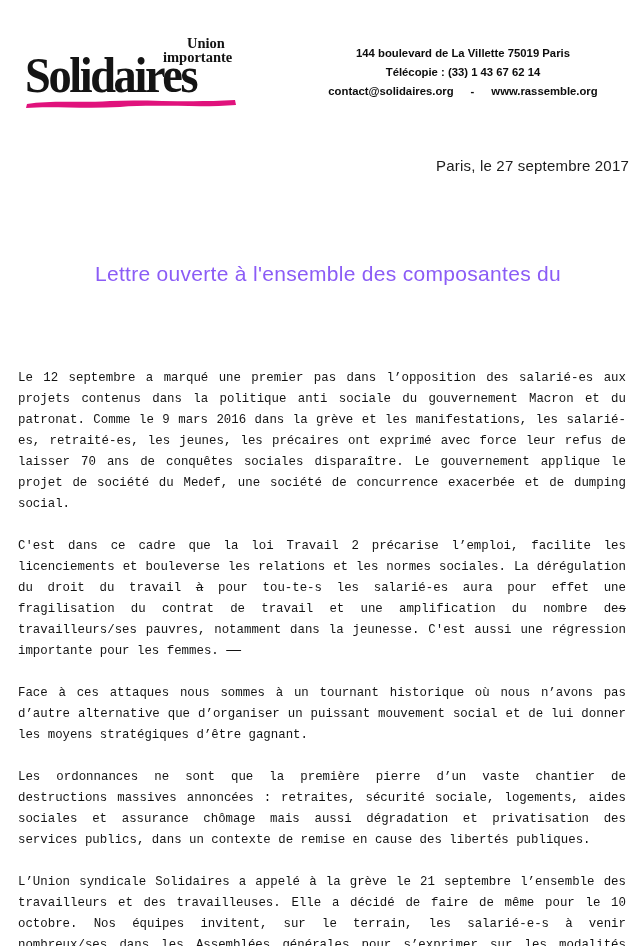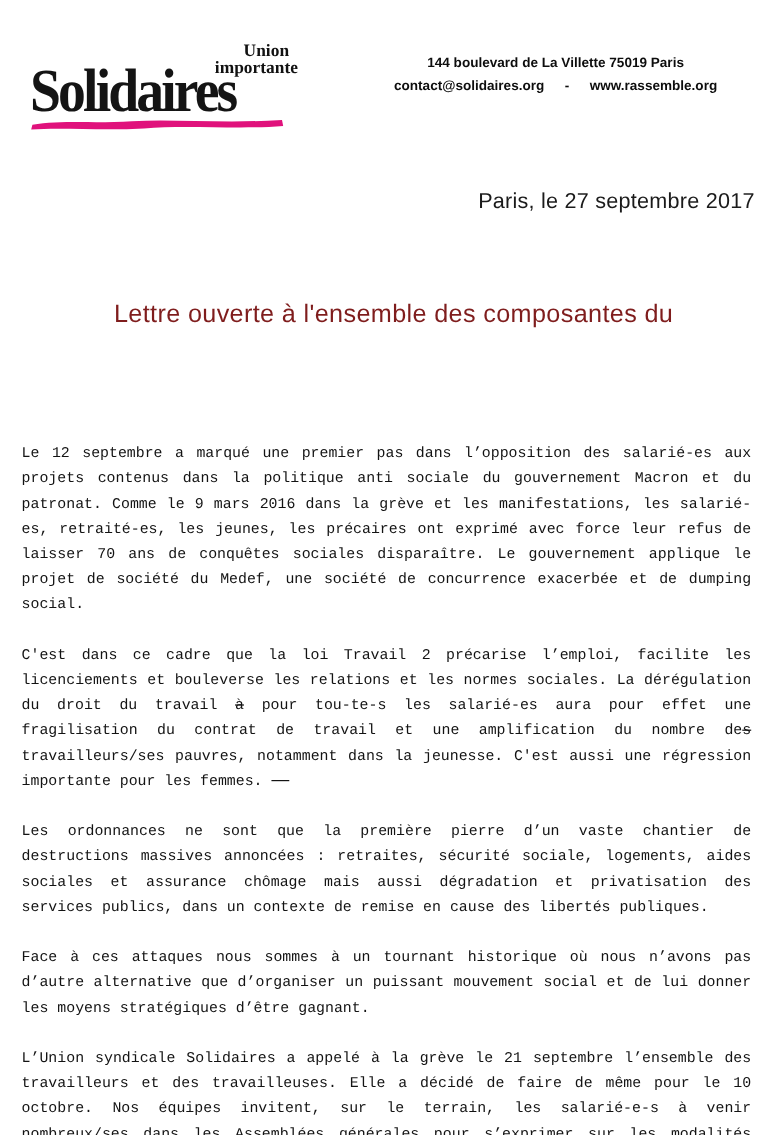--- a/index.html
+++ b/index.html
@@ -17,21 +17,21 @@
   
   .logo-block {
     position: absolute;
     left: 25px;
     top: 34px;
     width: 218px;
     height: 82px;
   }
   .logo-tagline {
     position: absolute;
-    left: 154px;
+    left: 138px;
     top: 2px;
     font-family: "Liberation Serif", serif;
     font-weight: bold;
     font-size: 14.5px;
     line-height: 14px;
     color: #121212;
     white-space: nowrap;
   }
   .logo-tagline .tagline-line-1 { margin-left: 24px; }
   .logo-word {
@@ -74,38 +74,38 @@
     white-space: nowrap;
     text-align: right;
   }
   .contact-row.site-row { gap: 17px; }
 
   
   .date-line {
     position: absolute;
     right: 15px;
     top: 157px;
-    font-size: 18px;
+    font-size: 15px;
     letter-spacing: 0.2px;
     color: #1b1b1b;
   }
 
   
   .letter-title {
     position: absolute;
     left: 12px;
     right: 0;
     top: 243px;
-    margin: 4px;
+    margin: 16px;
     text-align: center;
     font-size: 21px;
     line-height: 29px;
     font-weight: 400;
     letter-spacing: 0.3px;
-    color: #7f1d1d;
+    color: #8b5cf6;
   }
 
   
   .letter-body {
     position: absolute;
     left: 18px;
     right: 18px;
     top: 368px;
     text-align: justify;
     font-size: 12.4px;
@@ -130,36 +130,37 @@
       <svg class="logo-underline" viewBox="0 0 212 13" preserveAspectRatio="none" aria-hidden="true">
         <path d="M2 7 C 25 3, 55 6, 85 4 C 120 2, 160 6, 210 3 L 211 8 C 175 11, 130 7, 95 10 C 60 12, 25 9, 1 11 Z" fill="#e0127c"></path>
       </svg>
     </div>
 
     <div class="contact-block">
       <div class="contact-row">
         <span>144 boulevard de La Villette 75019 Paris</span>
       </div>
       <div class="contact-row">
+        <span>Télécopie : (33) 1 43 67 62 14</span>
       </div>
       <div class="contact-row site-row">
         <span>contact@solidaires.org</span>
         <span>-</span>
         <span>www.rassemble.org</span>
       </div>
     </div>
   </header>
 
   <div class="date-line">Paris, le 27 septembre 2017</div>
 
   <h1 class="letter-title">
     <div>Lettre ouverte à l'ensemble des composantes du</div>
   </h1>
 
   <main class="letter-body">
       <p><span>Le 12 septembre a marqué une premier pas dans l’opposition des salarié-es aux projets contenus dans la politique anti sociale du gouvernement Macron et du patronat. Comme le 9 mars 2016 dans la grève et les manifestations, les salarié-es, retraité-es, les jeunes, les précaires ont exprimé avec force leur refus de laisser 70 ans de conquêtes sociales disparaître. Le gouvernement applique le projet de société du Medef, une société de concurrence exacerbée et de dumping social.</span></p>
       <p><span>C'est dans ce cadre que la loi Travail 2 précarise l’emploi, facilite les licenciements et bouleverse les relations et les normes sociales. La dérégulation du droit du travail </span><s>à</s><span> pour tou-te-s les salarié-es aura pour effet une fragilisation du contrat de travail et une amplification du nombre de</span><s>s</s><span> travailleurs/ses pauvres, notamment dans la jeunesse. C'est aussi une régression importante pour les femmes. </span><s>&nbsp;&nbsp;</s></p>
+      <p><span>Face à ces attaques nous sommes à un tournant historique où nous n’avons pas d’autre alternative que d’organiser un puissant mouvement social et de lui donner les moyens stratégiques d’être gagnant.</span></p>
       <p><span>Les ordonnances ne sont que la première pierre d’un vaste chantier de destructions massives annoncées : retraites, sécurité sociale, logements, aides sociales et assurance chômage mais aussi dégradation et privatisation des services publics, dans un contexte de remise en cause des libertés publiques.</span></p>
-      <p><span>Face à ces attaques nous sommes à un tournant historique où nous n’avons pas d’autre alternative que d’organiser un puissant mouvement social et de lui donner les moyens stratégiques d’être gagnant.</span></p>
       <p><span>L’Union syndicale Solidaires a appelé à la grève le 21 septembre l’ensemble des travailleurs et des travailleuses. Elle a décidé de faire de même pour le 10 octobre. Nos équipes invitent, sur le terrain, les salarié-e-s  à venir nombreux/ses dans les Assemblées générales pour s’exprimer sur les modalités d’action et le blocage de l’économie qui est pour nous nécessaire pour construire le rapport de force.  Nous pensons que des journées d’action espacées dans le temps ne suffiront pas, nous avons besoin d’appels communs. Les expériences passées et récentes nous le montrent et les salariè-es nous le demandent. Nous devons donc très rapidement tenter de faire converger et d’élargir toutes les luttes, afin de créer les bases d’un mouvement interprofessionnel reconductible qui rassemble les salarié-e-s du public et du privé, les chômeurs/ses, les retraité-e-s, les jeunes.</span></p>
     </main>
 
 </div>
 
 </body></html>

